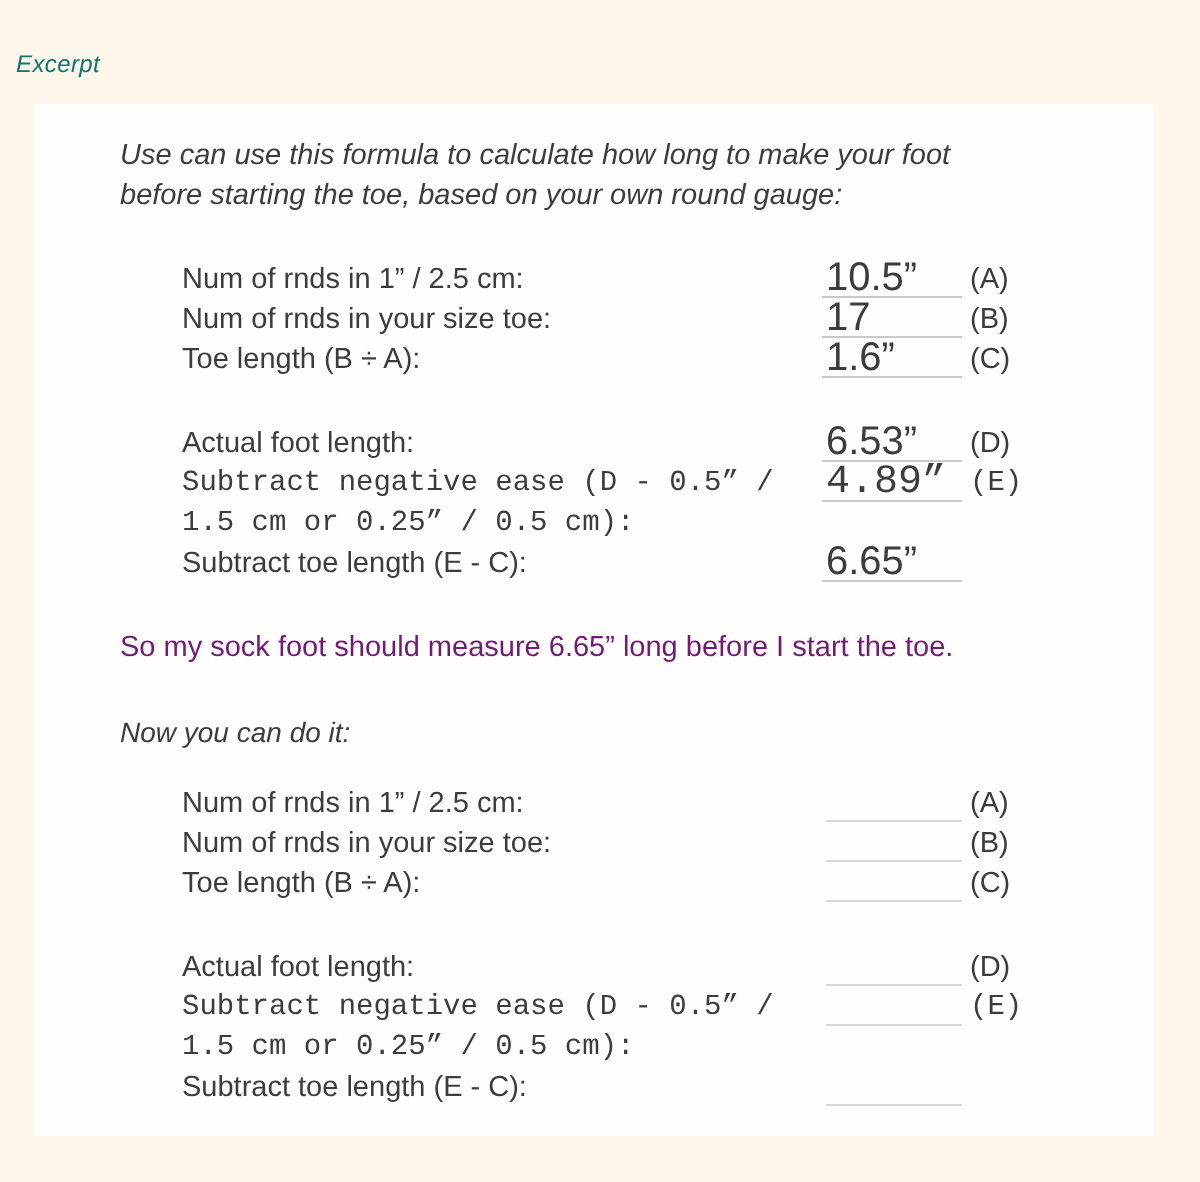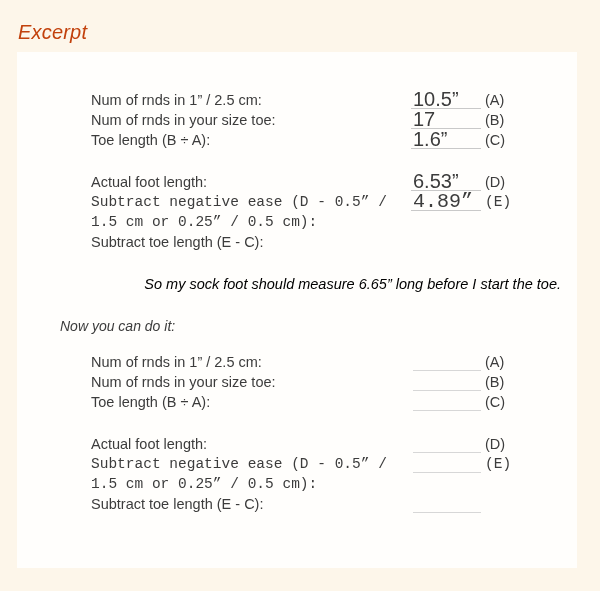--- a/index.html
+++ b/index.html
@@ -16,25 +16,25 @@
 
   .page {
     position: relative;
     width: 600px;
     height: 591px;
     box-sizing: border-box;
   }
 
   .excerpt-heading {
     position: absolute;
-    left: 18px;
+    left: 8px;
     top: 22px;
-    font-size: 20px;
+    font-size: 12px;
     font-style: italic;
-    color: #c2410c;
+    color: #0f766e;
     letter-spacing: 0.2px;
     line-height: 20px;
   }
 
   .card {
     position: absolute;
     left: 17px;
     top: 52px;
     width: 560px;
     height: 516px;
@@ -53,25 +53,23 @@
     font-size: 14.5px;
     font-style: italic;
     color: #3c3c3c;
     line-height: 20px;
     width: 430px;
     margin: 0 0 0 0;
   }
 
   .summary {
     font-size: 14.5px;
-    font-style: italic;
-    color: #000000;
+    color: #701a75;
     line-height: 20px;
     margin: 0;
-    text-align: right;
   }
 
   .prompt {
     font-size: 14px;
     font-style: italic;
     color: #3c3c3c;
     line-height: 20px;
     margin: 0;
   }
 
@@ -150,20 +148,21 @@
 </head>
 <body>
 
 <div class="page">
 
   <div class="excerpt-heading">Excerpt</div>
 
   <div class="card">
     <div class="card-inner">
 
+      <p class="intro">Use can use this formula to calculate how long to make your foot before starting the toe, based on your own round gauge:</p>
 
       <div class="spacer-lg"></div>
 
       <div class="calc-block">
 
         <div class="calc-row">
           <span class="calc-label">Num of rnds in 1” / 2.5 cm:</span>
           <span class="calc-value-wrap">
             <span class="calc-line"></span>
             <span class="calc-value">10.5”</span>
@@ -208,20 +207,25 @@
           <span class="calc-label">Subtract negative ease (D - 0.5” / 1.5 cm or 0.25” / 0.5 cm):</span>
           <span class="calc-value-wrap">
             <span class="calc-line"></span>
             <span class="calc-value">4.89”</span>
             <span class="calc-letter">(E)</span>
           </span>
         </div>
 
         <div class="calc-row">
           <span class="calc-label">Subtract toe length (E - C):</span>
+          <span class="calc-value-wrap">
+            <span class="calc-line"></span>
+            <span class="calc-value">6.65”</span>
+            <span class="calc-letter"></span>
+          </span>
         </div>
 
       </div>
 
       <div class="spacer-lg"></div>
 
       <p class="summary">So my sock foot should measure 6.65” long before I start the toe.</p>
 
       <div class="spacer-lg"></div>
 

